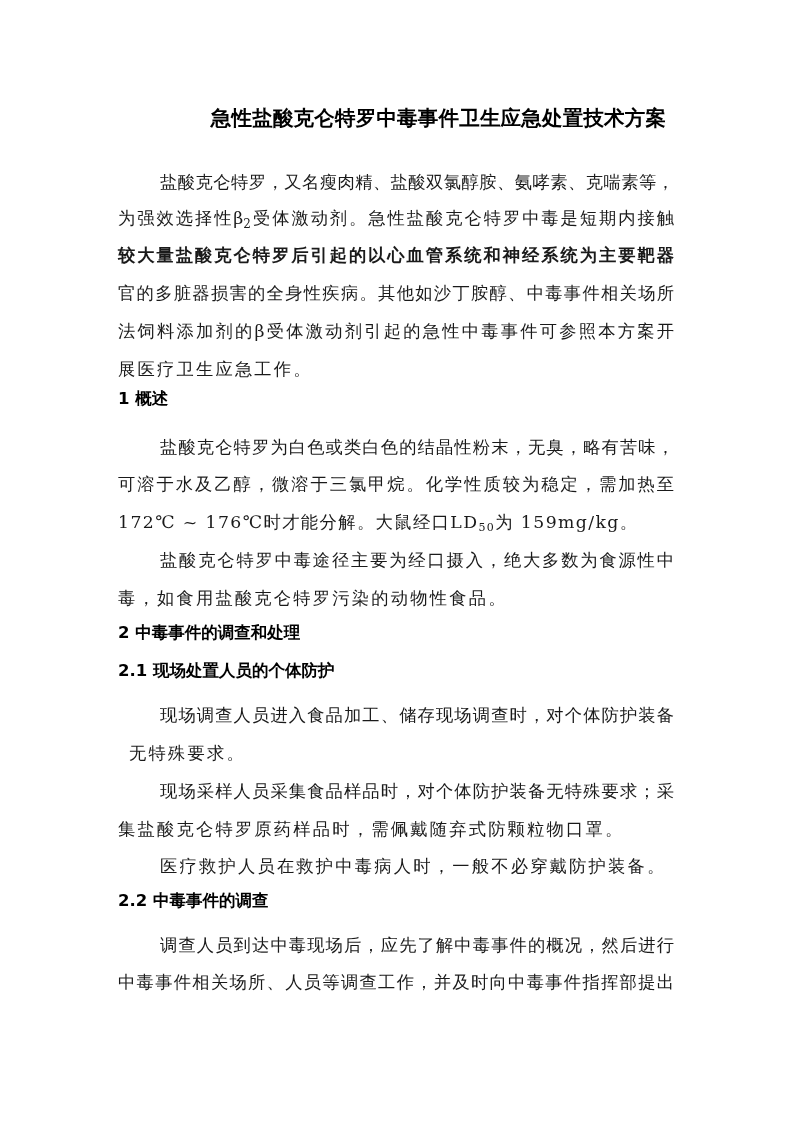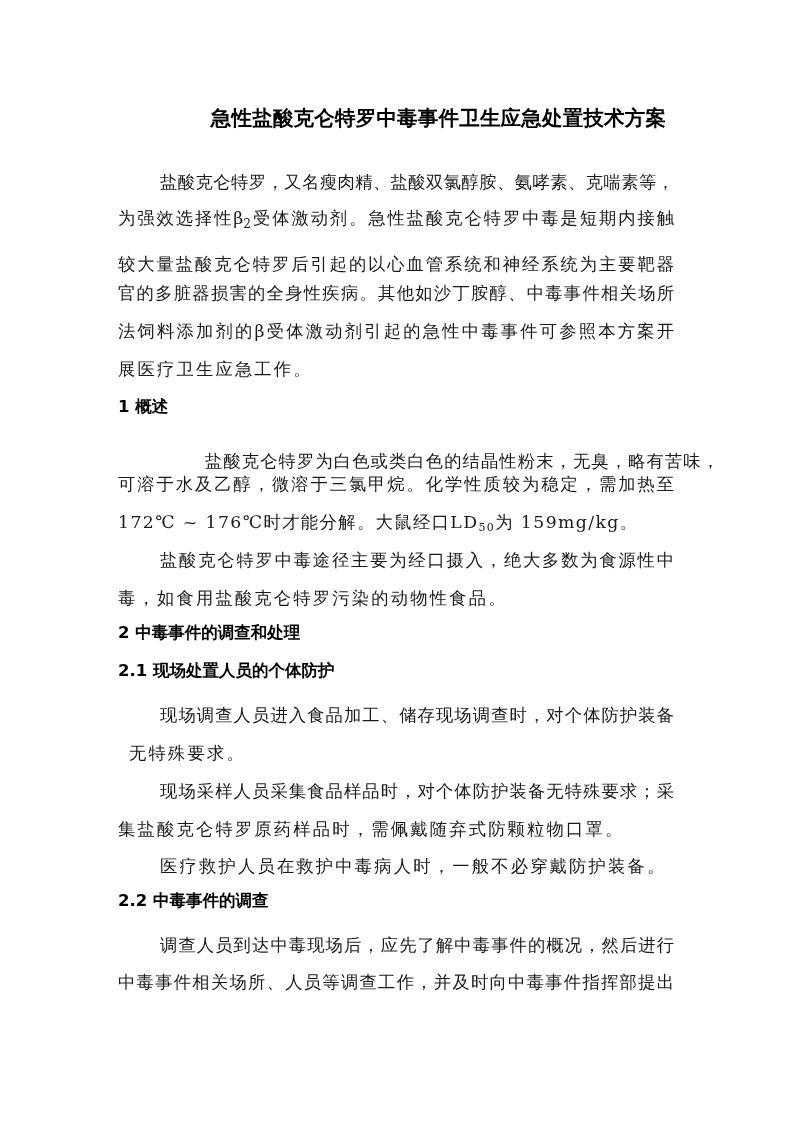--- a/index.html
+++ b/index.html
@@ -22,27 +22,27 @@
 <body>
 
 <div class="page">
 
   <div class="title">急性盐酸克仑特罗中毒事件卫生应急处置技术方案</div>
 
   <div class="line indent justify" style="top:170px;">盐酸克仑特罗，又名瘦肉精、盐酸双氯醇胺、氨哮素、克喘素等，</div>
   <div class="line justify" style="top:206px;">
     <span>为强效选择性β</span><sub class="sub2">2</sub><span>受体激动剂。急性盐酸克仑特罗中毒是短期内接触</span>
   </div>
-  <div class="line justify" style="top:252px;">较大量盐酸克仑特罗后引起的以心血管系统和神经系统为主要靶器</div>
+  <div class="line justify" style="top:243px;font-weight:bold;">较大量盐酸克仑特罗后引起的以心血管系统和神经系统为主要靶器</div>
   <div class="line justify" style="top:281px;">官的多脏器损害的全身性疾病。其他如沙丁胺醇、中毒事件相关场所</div>
   <div class="line justify" style="top:319px;">法饲料添加剂的β受体激动剂引起的急性中毒事件可参照本方案开</div>
   <div class="line" style="top:357px;">展医疗卫生应急工作。</div>
 
-  <div class="heading" style="top:395px;">1 概述</div>
-  <div class="line indent justify" style="top:449px;margin-left:45px;">盐酸克仑特罗为白色或类白色的结晶性粉末，无臭，略有苦味，</div>
+  <div class="heading" style="top:387px;">1 概述</div>
+  <div class="line indent justify" style="top:435px;">盐酸克仑特罗为白色或类白色的结晶性粉末，无臭，略有苦味，</div>
   <div class="line justify" style="top:472px;">可溶于水及乙醇，微溶于三氯甲烷。化学性质较为稳定，需加热至</div>
   <div class="line" style="top:510px; letter-spacing:1.4px;">
     <span>172℃ ~ 176℃时才能分解。大鼠经口LD</span><sub>50</sub><span>为 159mg/kg。</span>
   </div>
   <div class="line indent justify" style="top:548px;">盐酸克仑特罗中毒途径主要为经口摄入，绝大多数为食源性中</div>
   <div class="line" style="top:586px;">毒，如食用盐酸克仑特罗污染的动物性食品。</div>
 
   <div class="heading" style="top:621px;">2 中毒事件的调查和处理</div>
   <div class="heading" style="top:659px;">2.1 现场处置人员的个体防护</div>
 

